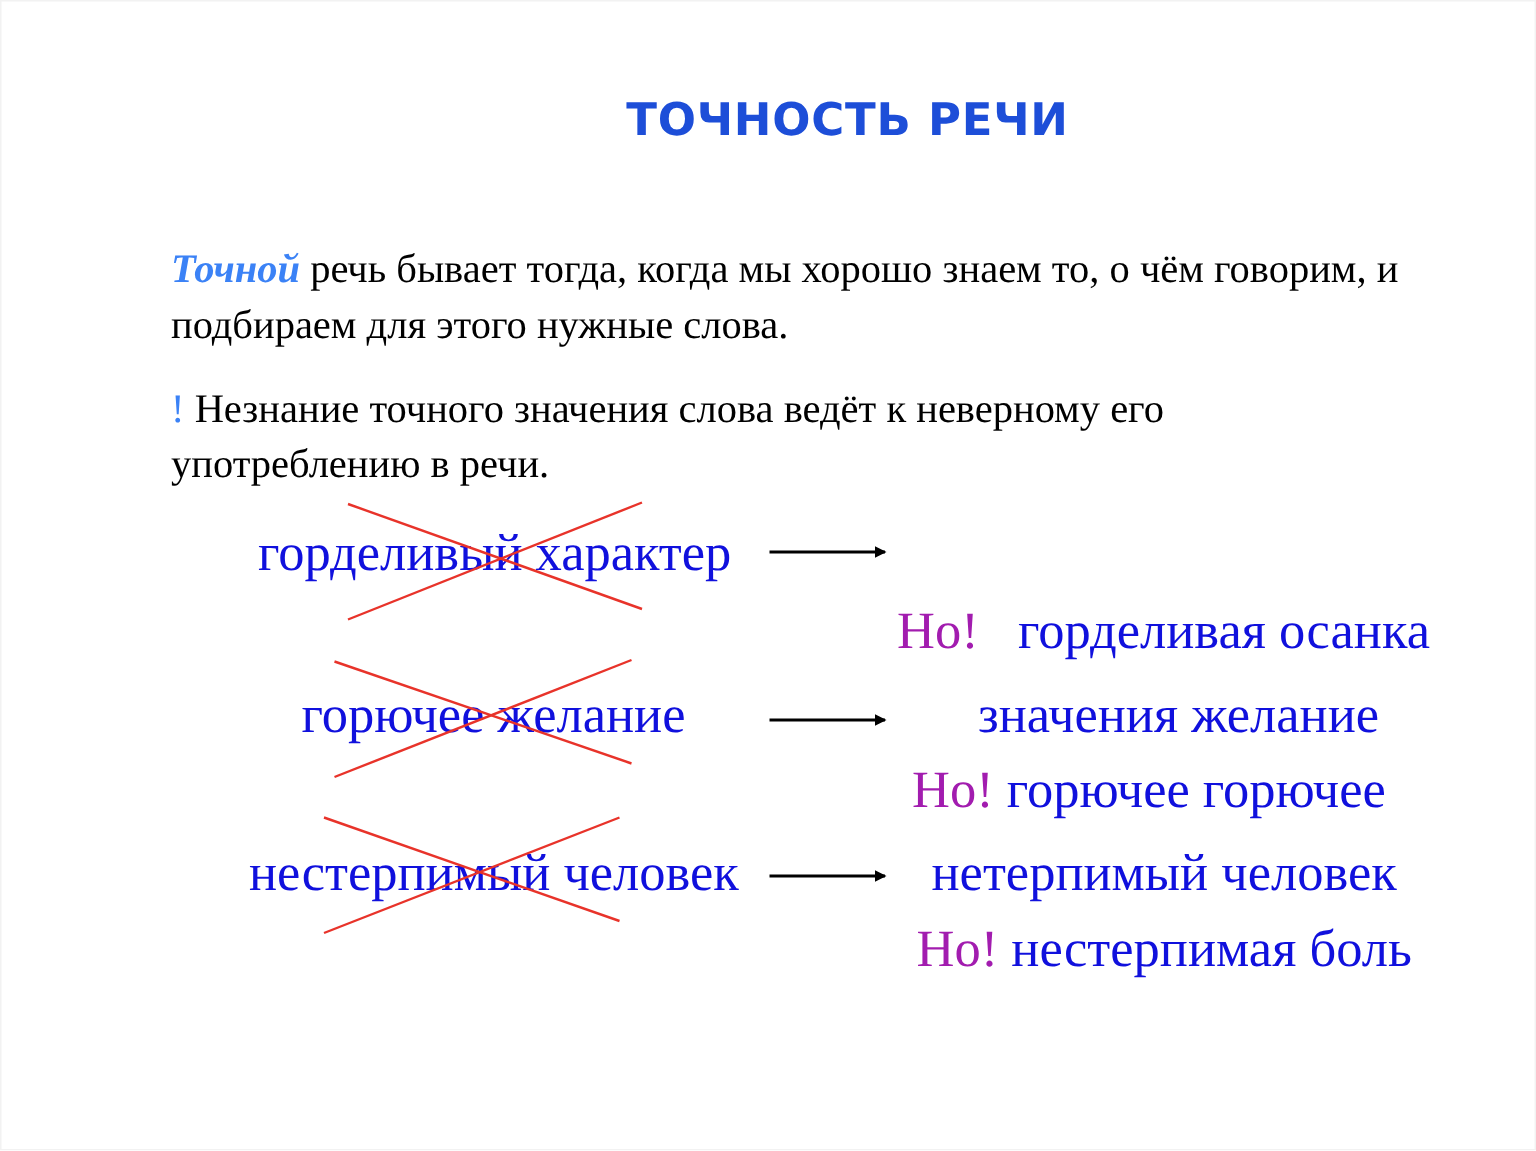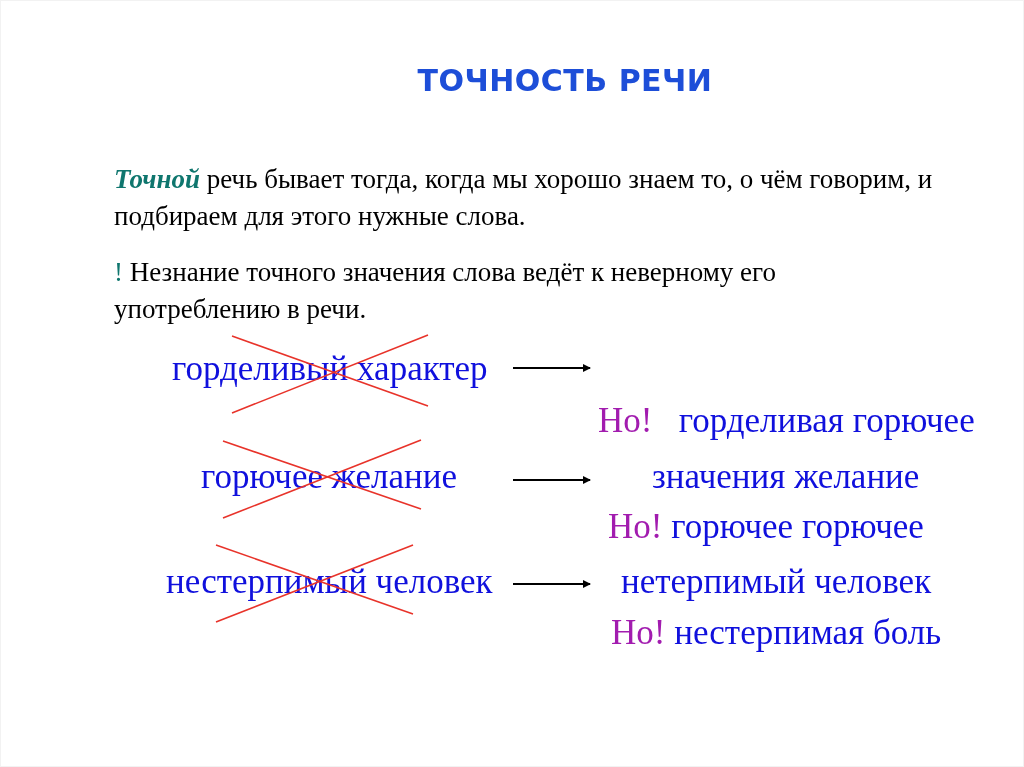--- a/index.html
+++ b/index.html
@@ -37,21 +37,21 @@
       position: absolute;
       left: 113px;
       width: 820px;
       font-family: "Liberation Serif", serif;
       font-size: 27px;
       line-height: 37px;
       color: #000000;
     }
     .para-1 { top: 160px; }
     .para-2 { top: 253px; }
-    .accent-red { color: #0f766e; }
+    .accent-red { color: #3b82f6; }
     .accent-italic { font-weight: bold; font-style: italic; }
     .phrase {
       position: absolute;
       font-family: "Liberation Serif", serif;
       font-size: 35px;
       line-height: 32px;
       color: #1010dd;
       white-space: nowrap;
     }
     .no-label { color: #a21caf; }
@@ -67,21 +67,21 @@
 
 <div class="slide">
 
   <div class="title">ТОЧНОСТЬ РЕЧИ</div>
 
   <div class="para para-1"><span class="accent-red accent-italic">Точной</span><span> речь бывает тогда, когда мы хорошо знаем то, о чём говорим, и подбираем для этого нужные слова.</span></div>
 
   <div class="para para-2"><span class="accent-red">!</span><span> Незнание точного значения слова ведёт к неверному его употреблению в речи.</span></div>
 
   <div class="phrase" style="left:171px; top:352px;">горделивый характер</div>
-  <div class="phrase" style="left:597px; top:404px;"><span class="no-label">Но!</span><span>&nbsp;&nbsp;&nbsp;</span><span>горделивая горючее</span></div>
+  <div class="phrase" style="left:597px; top:404px;"><span class="no-label">Но!</span><span>&nbsp;&nbsp;&nbsp;</span><span>горделивая осанка</span></div>
 
   <div class="phrase" style="left:200px; top:460px;">горючее желание</div>
   <div class="phrase" style="left:651px; top:460px;">значения желание</div>
   <div class="phrase" style="left:607px; top:510px;"><span class="no-label">Но!</span><span> </span><span>горючее горючее</span></div>
 
   <div class="phrase" style="left:165px; top:565px;">нестерпимый человек</div>
   <div class="phrase" style="left:620px; top:565px;">нетерпимый человек</div>
   <div class="phrase" style="left:610px; top:616px;"><span class="no-label">Но!</span><span> </span><span>нестерпимая боль</span></div>
 
   <svg class="overlay" viewBox="0 0 1024 767" xmlns="http://www.w3.org/2000/svg">

